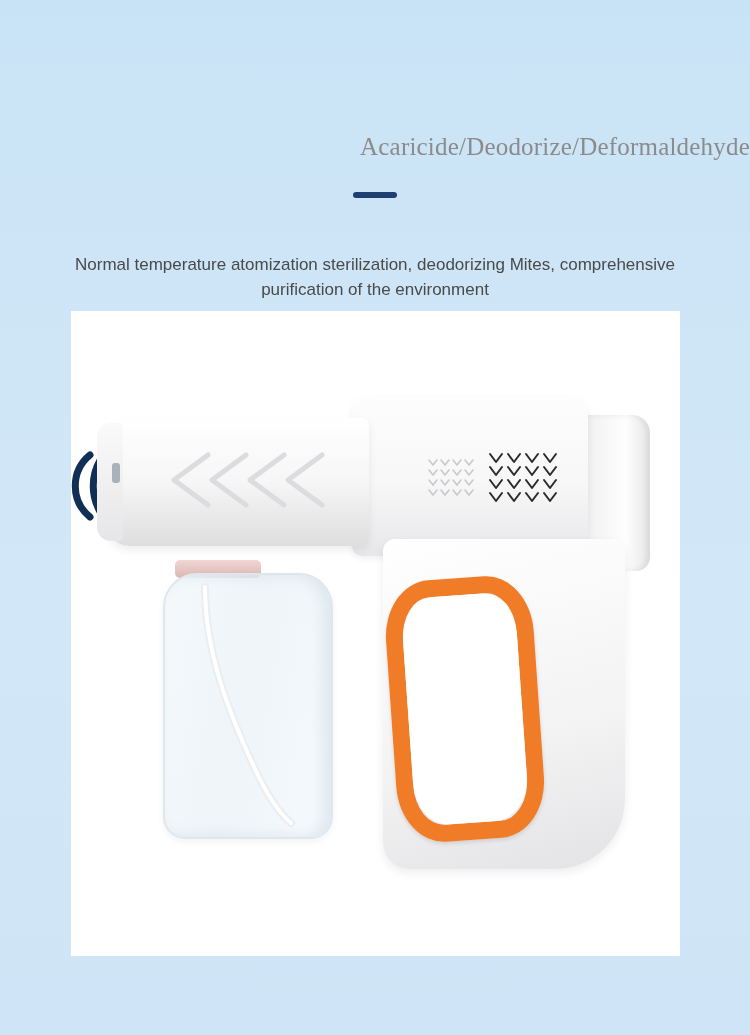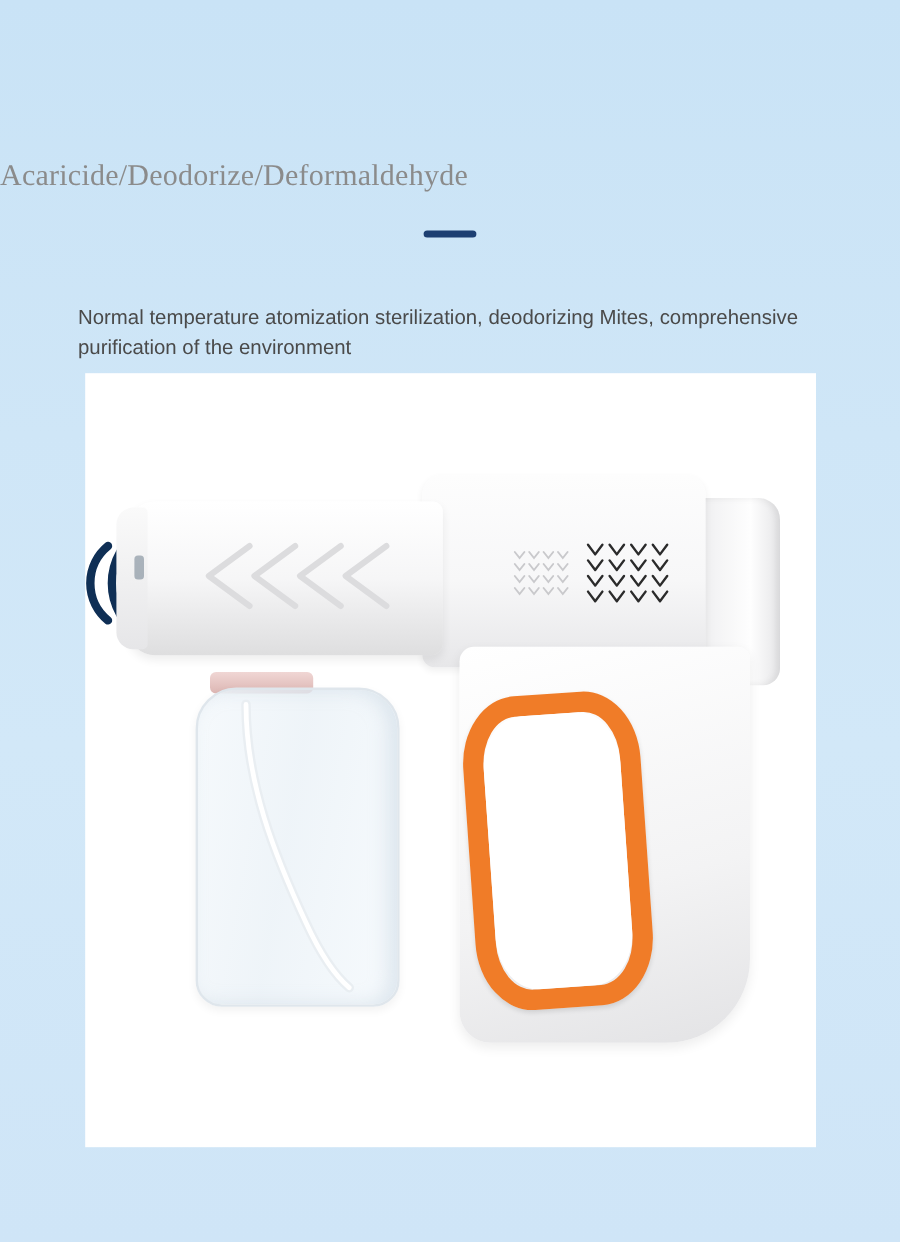--- a/index.html
+++ b/index.html
@@ -21,21 +21,21 @@
     background: linear-gradient(180deg, #c9e3f6 0%, #cfe6f7 35%, #d2e8f8 60%, #cfe5f7 100%);
     overflow: hidden;
   }
 
   
   .headline {
     position: absolute;
     top: 133px;
     left: 0;
     width: 750px;
-    text-align: left;
+    text-align: right;
     font-family: "Liberation Serif", serif;
     font-size: 25px;
     letter-spacing: 0.2px;
     color: #8b8b8b;
     white-space: nowrap;
   }
 
   .rule {
     position: absolute;
     top: 192px;
@@ -46,20 +46,21 @@
     border-radius: 3px;
     background: #1d3f72;
   }
 
   .subhead {
     position: absolute;
     top: 252px;
     left: 50%;
     transform: translateX(-50%);
     width: 620px;
+    text-align: center;
     font-size: 17px;
     line-height: 25px;
     color: #4a4a4a;
   }
 
   
   .photo {
     position: absolute;
     left: 71px;
     top: 311px;

